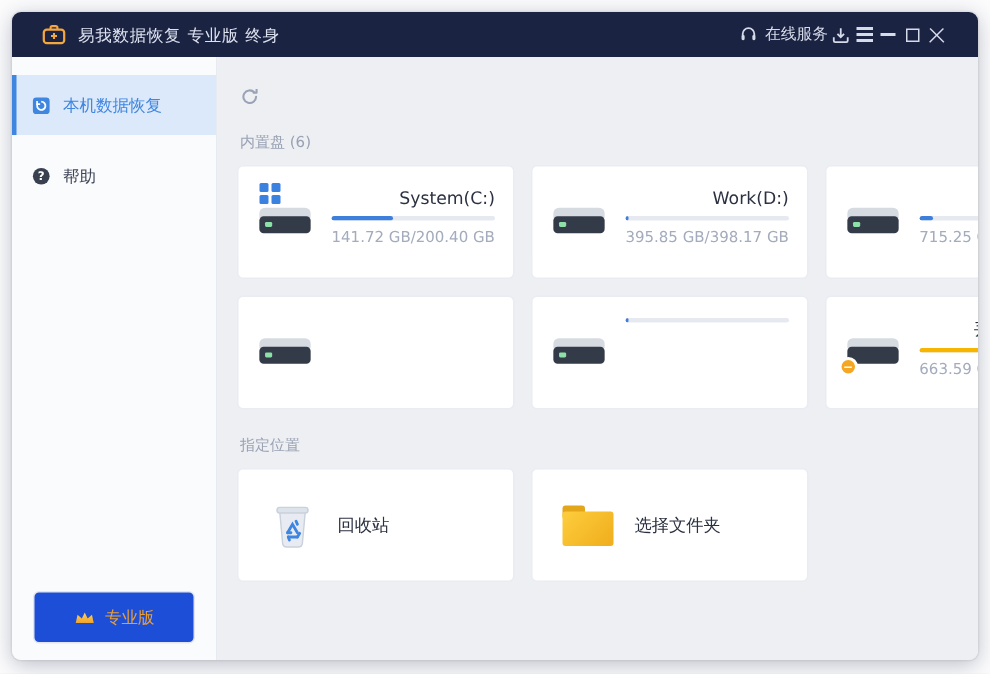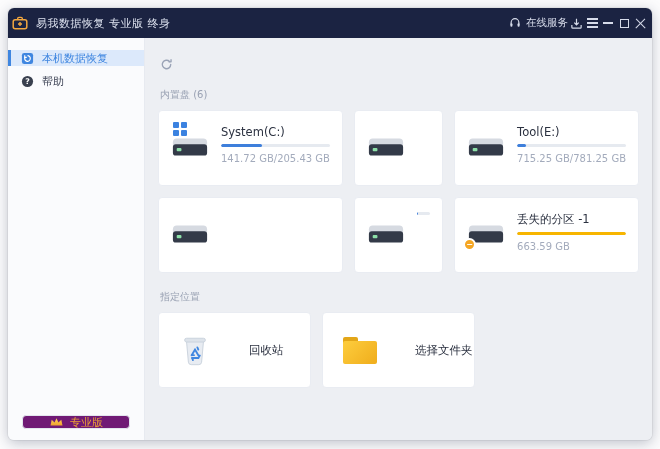--- a/index.html
+++ b/index.html
@@ -1,61 +1,61 @@
 <!DOCTYPE html>
 <html><head>
 <meta charset="utf-8">
 <style>
   * { margin:0; padding:0; box-sizing:border-box; }
   html,body { width:660px; height:449px; background:#fcfcfd; font-family:"DejaVu Sans","Liberation Sans",sans-serif; overflow:hidden; }
   .window { position:absolute; left:8px; top:8px; width:644px; height:432px; border-radius:6px;
             overflow:hidden; display:flex; flex-direction:column; background:#eef0f4;
             box-shadow:0 3px 14px rgba(25,35,70,.28), 0 0 0 1px rgba(0,0,0,.05); }
   
-  .titlebar { flex:0 0 30px; background:#1b2342; display:flex; align-items:center; padding:0 4px; gap:8px; }
+  .titlebar { flex:0 0 30px; background:#1b2342; display:flex; align-items:center; padding:0 20px; gap:8px; }
   .app-title { font-size:11px; color:#dde2ef; letter-spacing:.5px; }
   .tb-right { margin-left:auto; display:flex; }
   .online { display:flex; align-items:center; gap:5px; font-size:10.5px; color:#d6dbea; cursor:pointer; }
   .tb-btn { width:16px; height:16px; display:flex; align-items:center; justify-content:center; cursor:pointer; }
   .burger { display:flex; flex-direction:column; gap:2.5px; }
   .burger i { display:block; width:11px; height:1.4px; background:#d6dbea; }
   .minline { width:10px; height:1.4px; background:#d6dbea; }
   .maxbox { width:9px; height:9px; border:1.3px solid #d6dbea; }
   .closex { position:relative; width:11px; height:11px; }
   .closex::before,.closex::after { content:""; position:absolute; left:-1px; top:5px; width:13px; height:1.4px; background:#d6dbea; }
   .closex::before { transform:rotate(45deg); } .closex::after { transform:rotate(-45deg); }
   
   .win-body { flex:1; display:flex; min-height:0; }
   .sidebar { flex:0 0 137px; background:#fafbfd; border-right:1px solid #e7eaf0; padding-top:12px; position:relative; }
-  .side-item { height:16px; margin-bottom:7px; display:flex; align-items:center; gap:8px; padding:0 13px; font-size:11px; color:#3e4456; cursor:pointer; position:relative; }
+  .side-item { height:40px; margin-bottom:7px; display:flex; align-items:center; gap:8px; padding:0 13px; font-size:11px; color:#3e4456; cursor:pointer; position:relative; }
   .side-item.selected { background:#dce9fb; color:#3f86e0; }
   .side-item.selected::before { content:""; position:absolute; left:0; top:0; bottom:0; width:3px; background:#3f86e0; }
-  .upgrade-btn { position:absolute; left:14px; right:14px; bottom:11px; height:14px; border:1px solid #e3e6ee; border-radius:4px;
-                 background:#701a75; display:flex; align-items:center; justify-content:center; gap:6px; font-size:11px; color:#e99f35; cursor:pointer; }
+  .upgrade-btn { position:absolute; left:14px; right:14px; bottom:11px; height:35px; border:1px solid #e3e6ee; border-radius:4px;
+                 background:#1d4ed8; display:flex; align-items:center; justify-content:center; gap:6px; font-size:11px; color:#e99f35; cursor:pointer; }
   
   .main { flex:1; padding:14px 13px 0 13px; background:#edeff3; }
   .heading { display:flex; align-items:center; gap:7px; font-size:14.5px; font-weight:bold; color:#262b38; margin:6px 0 17px 2px; }
   .section-label { font-size:10px; color:#99a1b3; margin:0 0 8px 2px; }
   .grid { display:grid; grid-template-columns:repeat(3,1fr); gap:11px; }
   .drives-grid { margin-bottom:17px; }
   .card { background:#fff; border:1px solid #e9ecf2; border-radius:4px; height:76px; padding:13px 12px 0 12px; display:flex; gap:10px; cursor:pointer; }
   .disk-wrap { position:relative; flex:0 0 40px; width:40px; height:38px; }
   .disk-svg { position:absolute; left:0; bottom:4px; }
   .win-logo { position:absolute; top:-2px; left:2px; display:grid; grid-template-columns:6px 6px; grid-template-rows:6px 6px; gap:1.5px; }
   .win-logo i { background:#3b82e0; border-radius:1px; }
   .lost-badge { position:absolute; left:-4px; bottom:-2px; width:13px; height:13px; border-radius:50%; background:#f5a623; border:2px solid #ffffff;
                 color:#fff; font-size:8px; line-height:9px; text-align:center; font-weight:bold; }
   .drive-info { flex:1; min-width:0; padding-top:1px; }
-  .drive-name { font-size:11.5px; color:#2b3140; margin-bottom:5px; white-space:nowrap; display:flex; align-items:center; gap:4px; }
+  .drive-name { font-size:11.5px; color:#2b3140; margin-bottom:5px; white-space:nowrap; display:flex; align-items:center; gap:4px;justify-content:flex-end; }
   .bar { height:3px; background:#e6eaf0; border-radius:2px; margin-bottom:6px; overflow:hidden; }
   .bar-fill { height:100%; background:#3e7fdb; border-radius:2px; }
   .bar-fill.orange { background:#f7b500; }
   .drive-size { font-size:10px; color:#a3abbc; white-space:nowrap; }
   .loc-card { background:#fff; border:1px solid #e9ecf2; border-radius:4px; height:76px; display:flex; align-items:center; gap:14px; padding:0 0 0 20px; cursor:pointer; }
-  .loc-label { font-size:11.5px; color:#2b3140;margin-left:24px; }
+  .loc-label { font-size:11.5px; color:#2b3140; }
   
   .folder { position:relative; width:34px; height:27px; }
   .folder .tab { position:absolute; top:0; left:0; width:15px; height:8px; border-radius:2px 2px 0 0; }
   .folder .face { position:absolute; top:4px; left:0; width:34px; height:23px; border-radius:2px; }
   .folder.blue .tab { background:#1d63c6; }
   .folder.blue .face { background:linear-gradient(135deg,#2b7de9 10%,#19c2dc 90%); }
   .folder.blue .dots { position:absolute; right:3px; bottom:3px; display:flex; gap:2px; }
   .folder.blue .dots i { width:2.5px; height:2.5px; background:#d8f4fa; border-radius:50%; }
   .folder.yellow .tab { background:#e3a618; }
   .folder.yellow .face { background:linear-gradient(135deg,#fcca3a 10%,#f1b01f 90%); }
@@ -164,31 +164,40 @@
               <rect x="6" y="12" width="5" height="3.5" rx="1" fill="#8de0a8"></rect>
             </svg>
           </div>
           <div class="drive-info">
             <div class="drive-name">
                 <span>System(C:)</span>
               </div>
             <div class="bar">
                 <div class="bar-fill" style="width: 38%;"></div>
               </div>
-            <div class="drive-size">141.72 GB/205.43 GB</div>
-          </div>
-        </div>
-
-        <div class="card">
-          <div class="disk-wrap">
-            <svg class="disk-svg" width="38" height="22" viewBox="0 0 40 22">
-              <path d="M6 2 h28 a4 4 0 0 1 4 4 v3 H2 V6 a4 4 0 0 1 4-4 z" fill="#d6dae1"></path>
-              <rect x="2" y="8" width="36" height="12" rx="3" fill="#333a48"></rect>
-              <rect x="6" y="12" width="5" height="3.5" rx="1" fill="#8de0a8"></rect>
-            </svg>
+            <div class="drive-size">141.72 GB/200.40 GB</div>
+          </div>
+        </div>
+
+        <div class="card">
+          <div class="disk-wrap">
+            <svg class="disk-svg" width="38" height="22" viewBox="0 0 40 22">
+              <path d="M6 2 h28 a4 4 0 0 1 4 4 v3 H2 V6 a4 4 0 0 1 4-4 z" fill="#d6dae1"></path>
+              <rect x="2" y="8" width="36" height="12" rx="3" fill="#333a48"></rect>
+              <rect x="6" y="12" width="5" height="3.5" rx="1" fill="#8de0a8"></rect>
+            </svg>
+          </div>
+          <div class="drive-info">
+            <div class="drive-name">
+                <span>Work(D:)</span>
+              </div>
+            <div class="bar">
+                <div class="bar-fill" style="width: 2%;"></div>
+              </div>
+            <div class="drive-size">395.85 GB/398.17 GB</div>
           </div>
         </div>
 
         <div class="card">
           <div class="disk-wrap">
             <svg class="disk-svg" width="38" height="22" viewBox="0 0 40 22">
               <path d="M6 2 h28 a4 4 0 0 1 4 4 v3 H2 V6 a4 4 0 0 1 4-4 z" fill="#d6dae1"></path>
               <rect x="2" y="8" width="36" height="12" rx="3" fill="#333a48"></rect>
               <rect x="6" y="12" width="5" height="3.5" rx="1" fill="#8de0a8"></rect>
             </svg>

